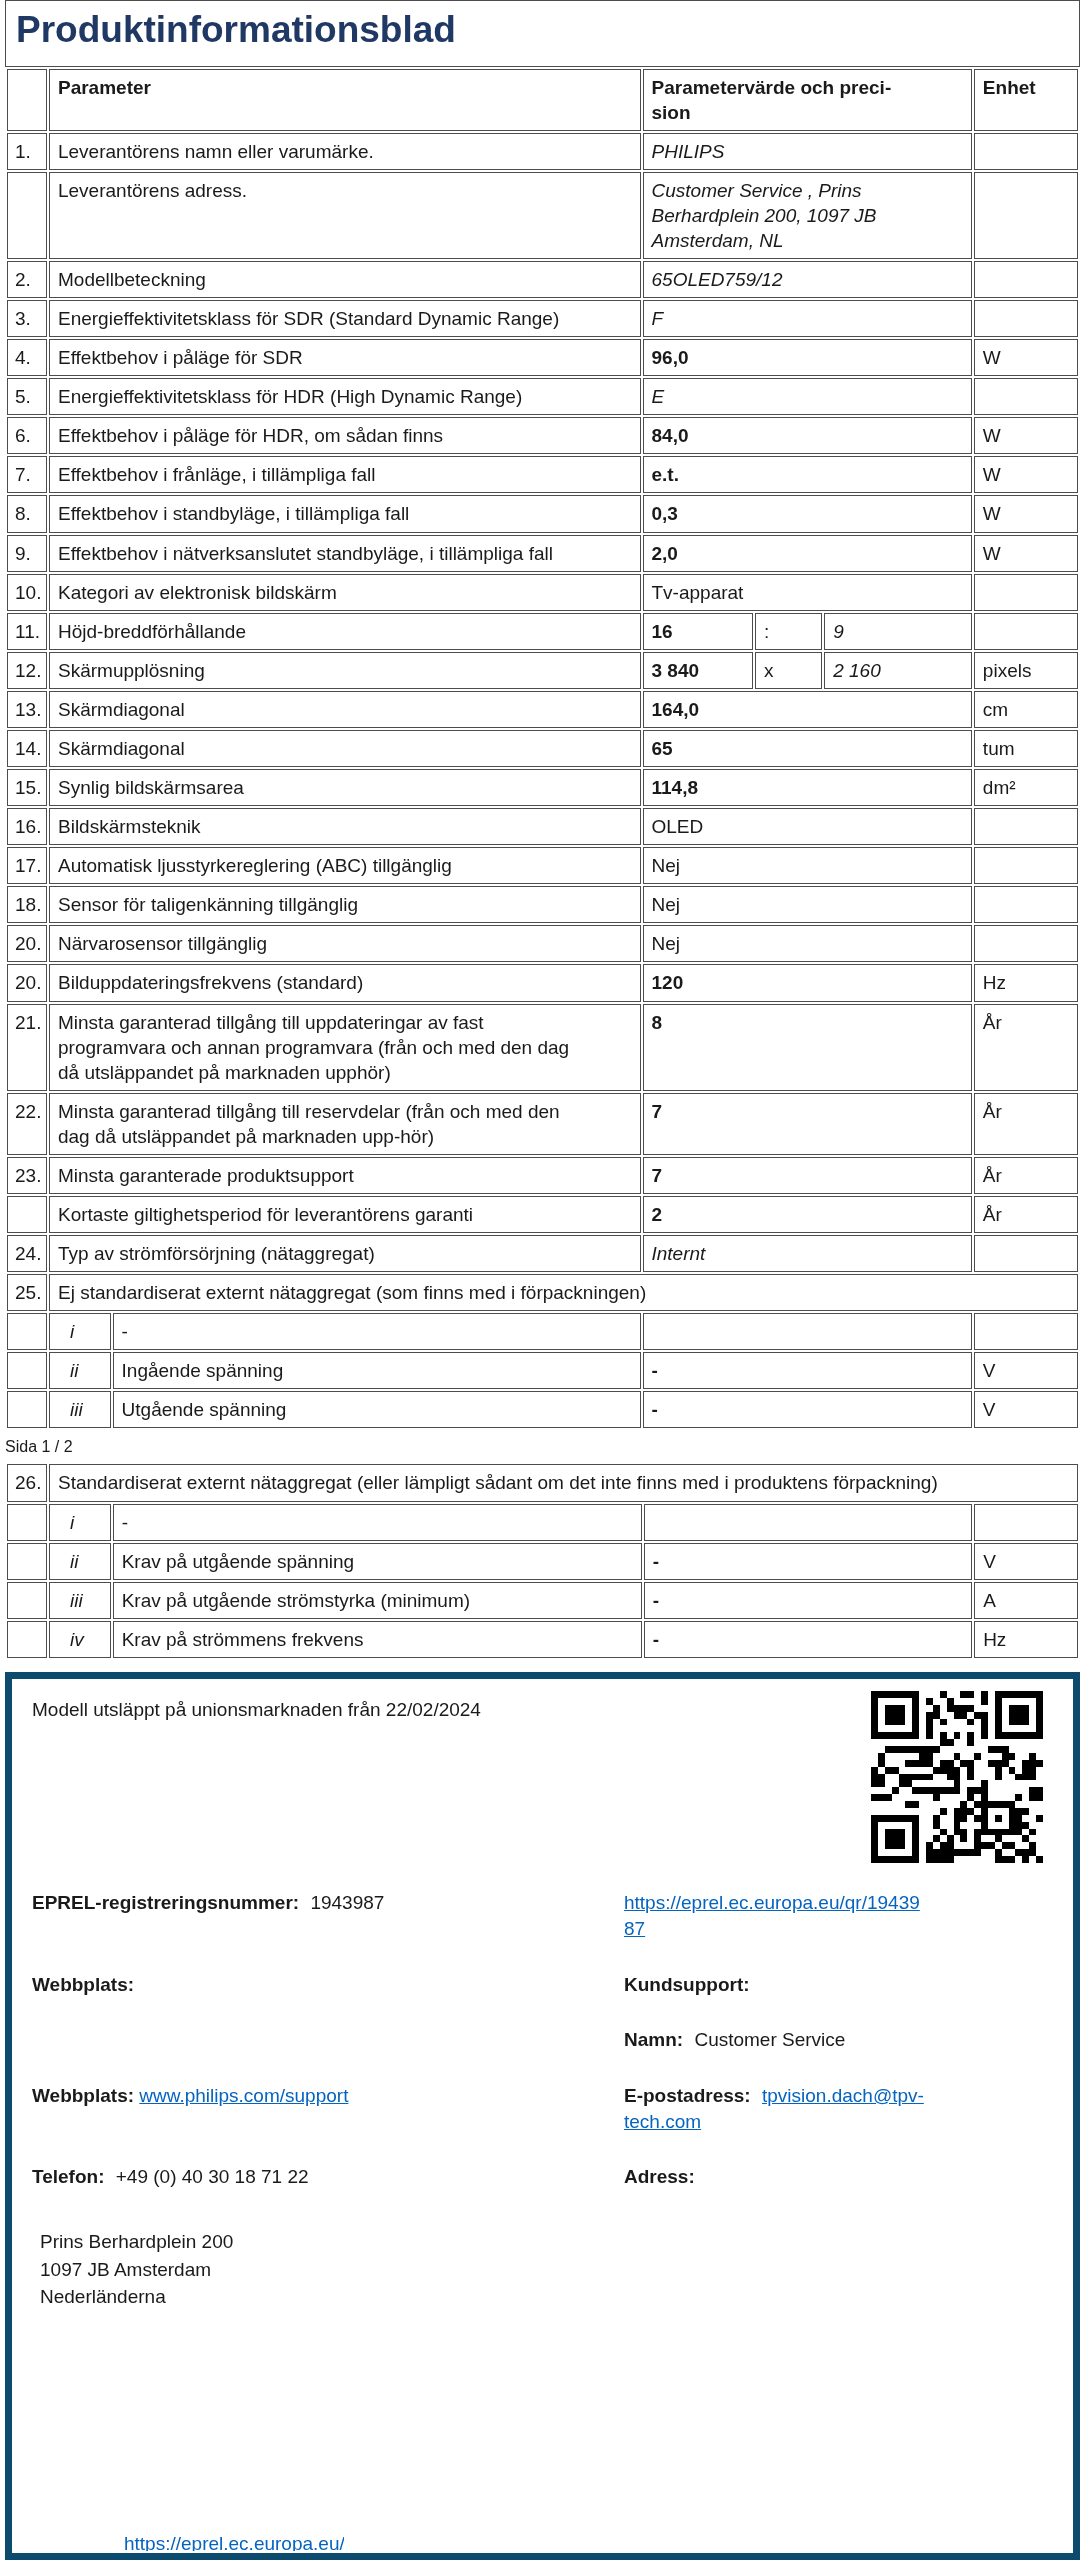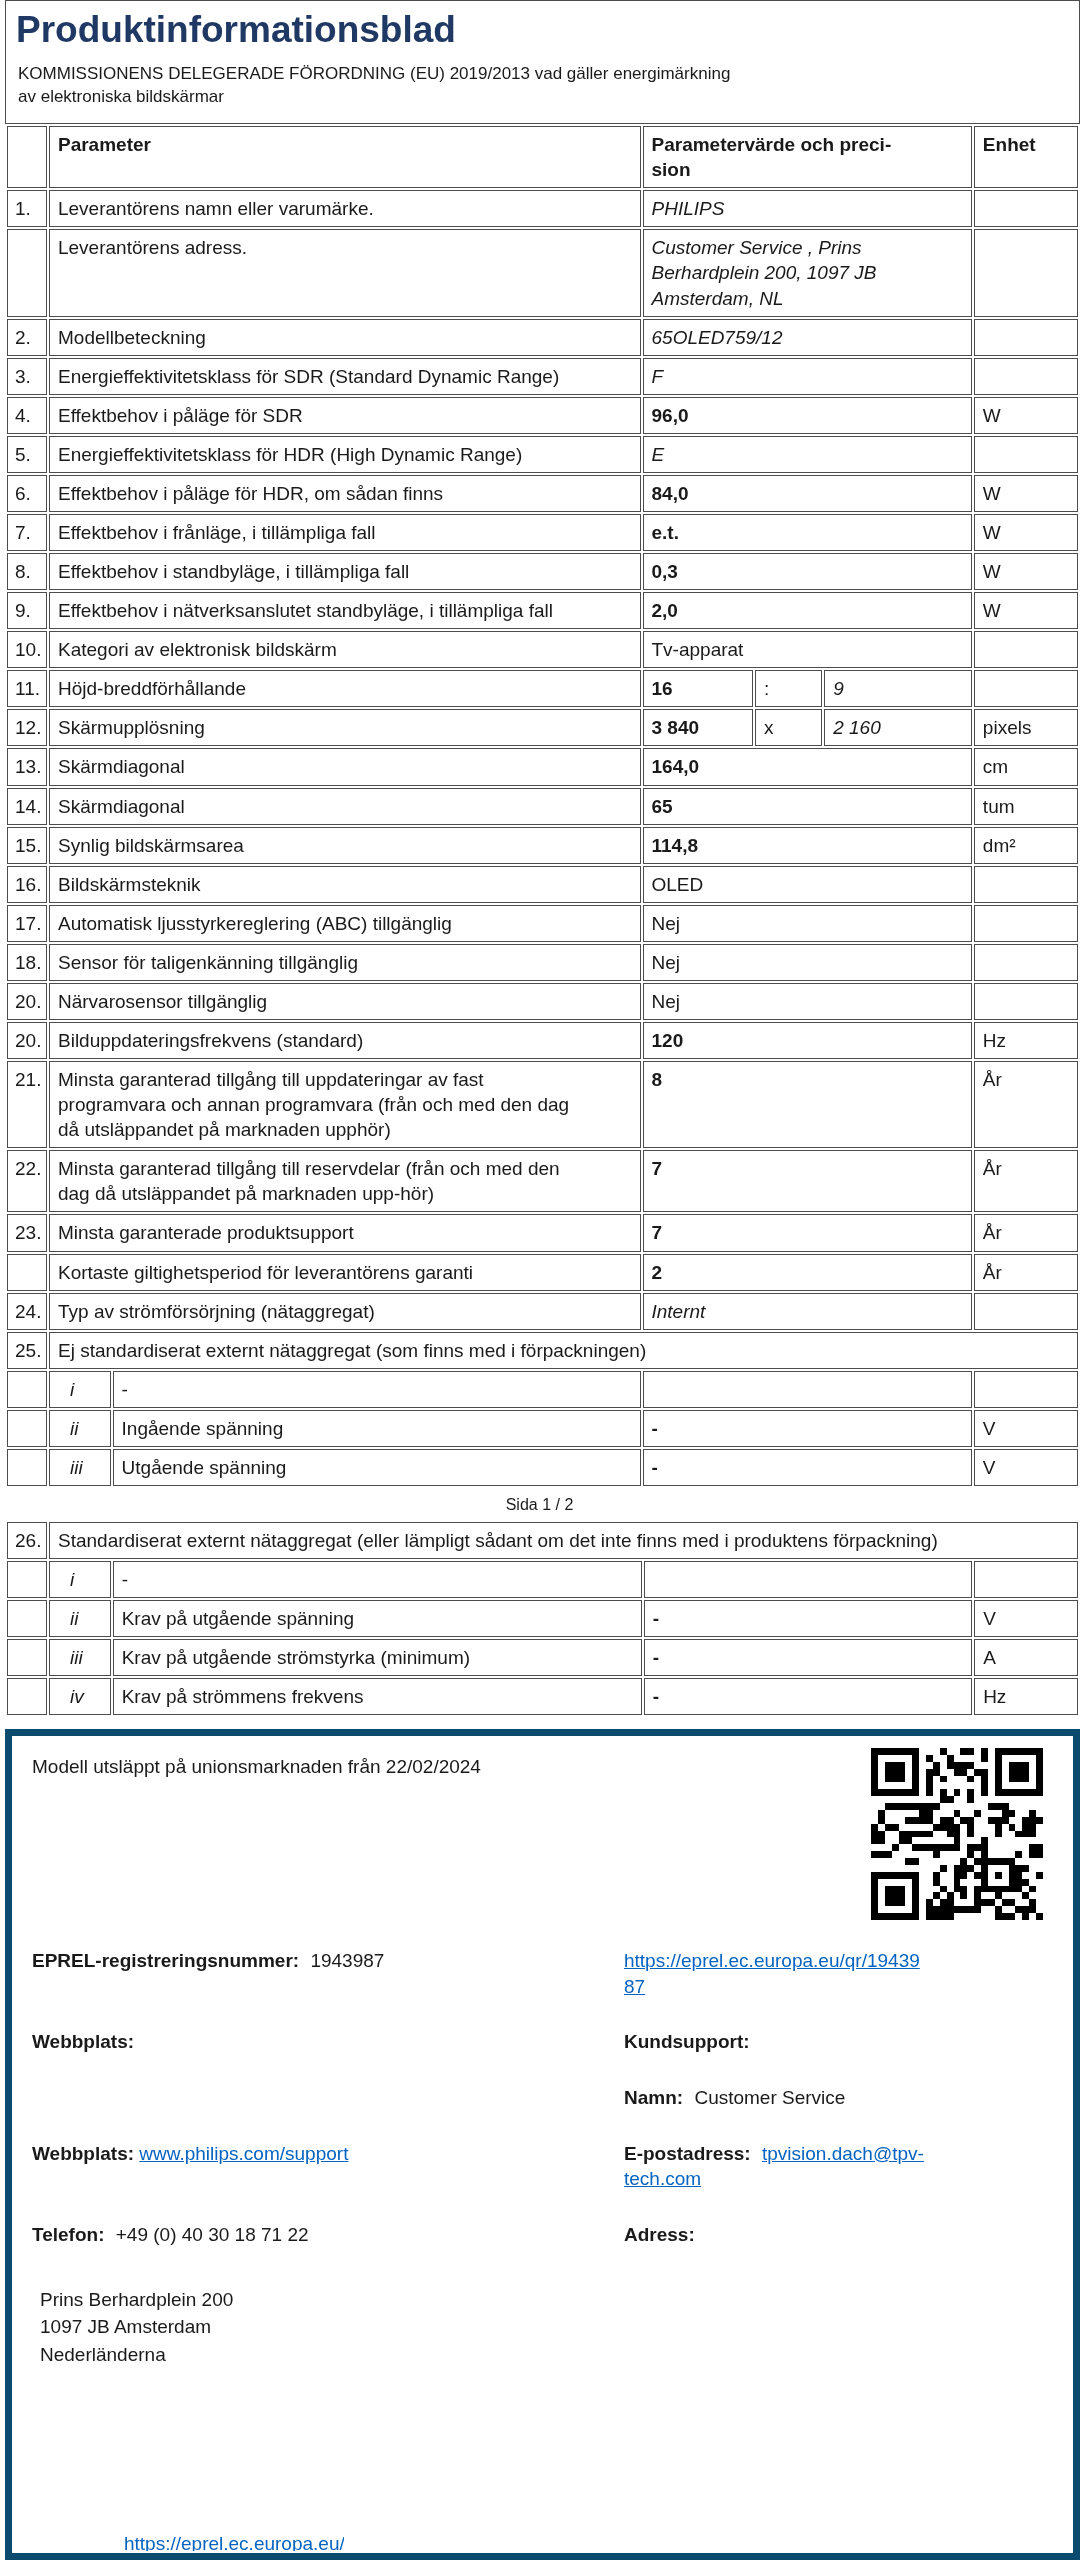--- a/index.html
+++ b/index.html
@@ -26,21 +26,21 @@
   .param-table th { font-weight: bold; }
   .hdr-wrap { display: inline-block; max-width: 250px; }
   td.c-num { padding: 5px 4px 5px 7px; }
   td.c-param { padding-right: 60px; }
   td.c-span { padding-right: 12px; }
   td.c-sub { font-style: italic; padding-left: 20px; }
   .v-left { text-align: left; font-style: italic; }
   .v-right { text-align: right; padding-right: 10px !important; font-weight: bold; }
   .v-center { text-align: center; }
 
-  .page-indicator { text-align: center; font-size: 16px; padding: 8px 6px 6px 0; flex: 0 0 auto; }
+  .page-indicator { text-align: left; font-size: 16px; padding: 8px 6px 6px 0; flex: 0 0 auto; }
 
   
   .footer-box {
     border: 7px solid #0c4a6e; margin-top: 12px; flex: 1 1 auto; position: relative;
     padding: 18px 20px; font-size: 19px; line-height: 1.35;
   }
   .qr { position: absolute; top: 12px; right: 30px; width: 172px; height: 172px; fill: #000; shape-rendering: crispEdges; }
   .release-line { margin-bottom: 168px; }
   .f-grid { display: grid; grid-template-columns: 592px 300px; row-gap: 30px; }
   .b { font-weight: bold; }
@@ -55,21 +55,20 @@
     overflow: hidden; white-space: nowrap;
   }
 </style>
 </head>
 <body>
 
 <div class="page">
 
   <div class="header-block">
     <h1>Produktinformationsblad</h1>
-    <p class="subtitle">KOMMISSIONENS DELEGERADE FÖRORDNING (EU) 2019/2013 vad gäller energimärkning av elektroniska bildskärmar</p>
   </div>
 
   <table class="param-table">
     <colgroup>
       <col style="width:40px">
         <col style="width:62px">
         <col style="width:536px">
       <col style="width:112px">
         <col style="width:68px">
         <col style="width:150px">

